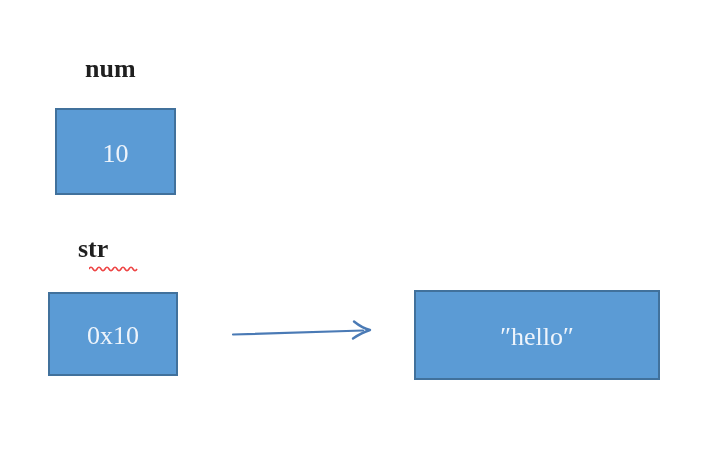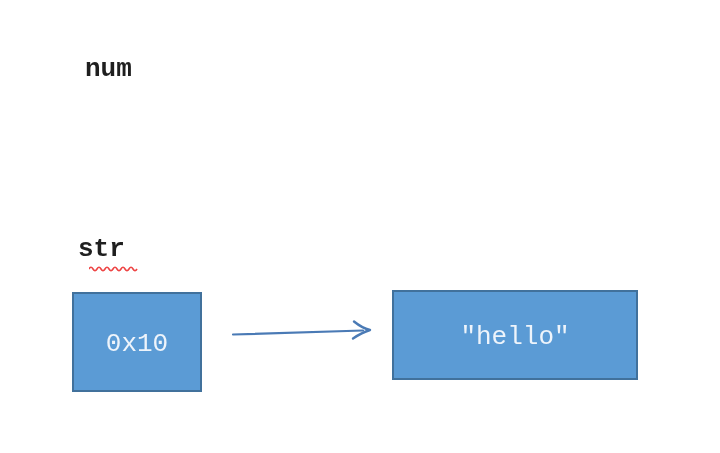--- a/index.html
+++ b/index.html
@@ -6,21 +6,21 @@
     margin: 0;
     padding: 0;
     background: #ffffff;
   }
   .canvas {
     position: relative;
     width: 720px;
     height: 453px;
     background: var(--background, #ffffff);
     overflow: hidden;
-    font-family: Liberation Mono, monospace;
+    font-family: Liberation Serif, serif;
   }
   .var-label {
     position: absolute;
     font-size: 26px;
     line-height: 26px;
     font-weight: 700;
     color: var(--label-text, #1f1f1f);
     white-space: nowrap;
   }
   .label-num { left: 85px; top: 56px; }
@@ -35,22 +35,22 @@
   .mem-box {
     position: absolute;
     background: var(--box-fill, #5b9bd5);
     border: 2px solid var(--box-border, #41719c);
     box-sizing: border-box;
     display: flex;
     align-items: center;
     justify-content: center;
   }
   .box-num  { left: 55px;  top: 108px; width: 121px; height: 87px; }
-  .box-str  { left: 72px;  top: 292px; width: 130px; height: 100px; }
-  .box-heap { left: 392px; top: 290px; width: 246px; height: 90px; }
+  .box-str  { left: 48px;  top: 292px; width: 130px; height: 84px; }
+  .box-heap { left: 414px; top: 290px; width: 246px; height: 90px; }
   .box-value {
     font-size: 26px;
     font-weight: 400;
     color: var(--value-text, #eef4fb);
     white-space: nowrap;
     transform: translateY(2px);
   }
   .pointer-arrow {
     position: absolute;
     left: 226px;
@@ -59,20 +59,23 @@
     height: 32px;
   }
 </style>
 </head>
 <body>
 
 <div class="canvas">
 
   <div class="var-label label-num">num</div>
 
+  <div class="mem-box box-num">
+    <span class="box-value">10</span>
+  </div>
 
   <div class="var-label label-str">str</div>
 
   <svg class="squiggle" viewBox="0 0 50 8" aria-hidden="true">
     <path d="M0,5 Q2,1.5 4,5 T8,5 T12,5 T16,5 T20,5 T24,5 T28,5 T32,5 T36,5 T40,5 T44,5 T48,5" fill="none" stroke="var(--squiggle, #ee4444)" stroke-width="1.6"></path>
   </svg>
 
   <div class="mem-box box-str">
     <span class="box-value">0x10</span>
   </div>

